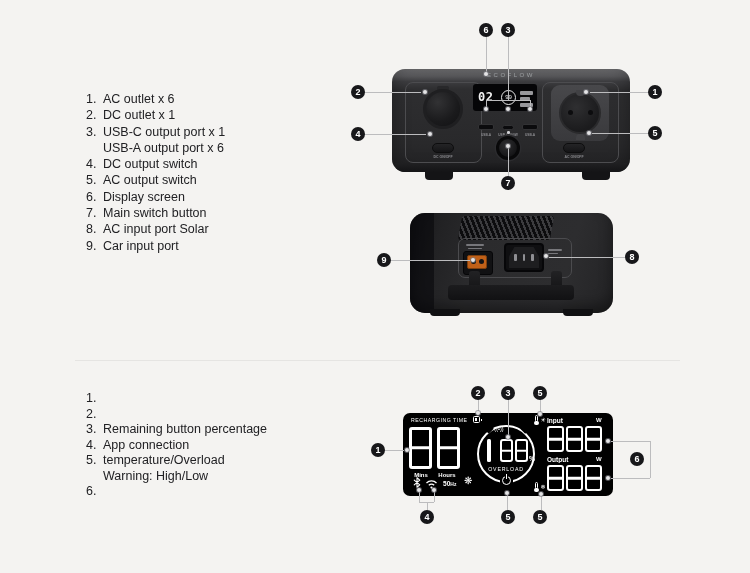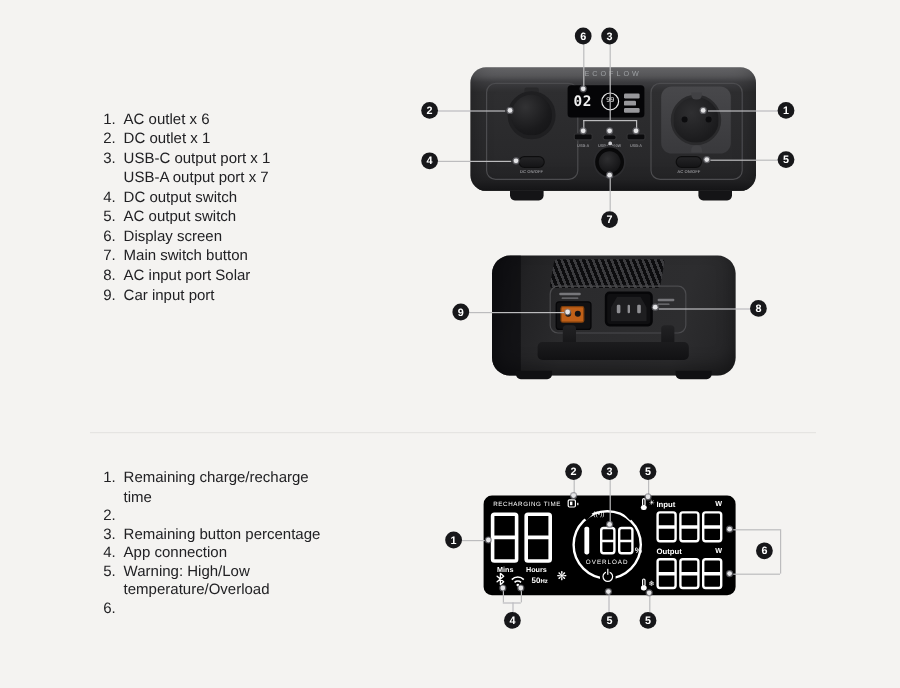--- a/index.html
+++ b/index.html
@@ -14,21 +14,21 @@
 
   
   .cl{position:absolute;background:#bcbcbe}
   .dot{position:absolute;width:4px;height:4px;margin:-2px 0 0 -2px;border-radius:50%;background:#e4e4e6;box-shadow:0 0 0 1px rgba(125,125,130,.65)}
   .badge{position:absolute;width:14px;height:14px;margin:-7px 0 0 -7px;border-radius:50%;background:#17171a;color:#fff;font-size:9px;font-weight:bold;display:flex;align-items:center;justify-content:center}
 
   .tt{position:absolute;white-space:nowrap;transform-origin:0 0;line-height:1}
   .divider{position:absolute;left:75px;top:360px;width:605px;height:1px;background:#e5e4e2}
 
   
-  .front{position:absolute;left:392px;top:56px;width:272px;height:112px}
+  .front{position:absolute;left:392px;top:69px;width:272px;height:112px}
   .fd-body{position:absolute;left:0;top:0;width:238px;height:103px;border-radius:13px;
     background:linear-gradient(180deg,#77777a 0%,#5c5c5f 7%,#3e3e41 12%,#2e2e30 20%,#29292b 72%,#212123 100%);
     box-shadow:inset 0 0 18px rgba(0,0,0,.35)}
   .fd-brand{position:absolute;left:0;top:3px;width:238px;text-align:center;font-size:6px;letter-spacing:2.5px;color:#9da0a3}
   .fd-panel{position:absolute;border:1px solid #4c4c4f;border-radius:8px;width:75px;height:79px;top:13px}
   .fd-base{position:absolute;left:3px;top:94px;width:232px;height:9px;background:linear-gradient(#202022,#141416);border-radius:0 0 11px 11px}
   .foot{position:absolute;top:103px;width:28px;height:8px;background:#141416;border-radius:0 0 4px 4px}
   .dc-tab{position:absolute;left:45px;top:17px;width:12px;height:7px;background:#28282a;border-radius:2px}
   .dc-outlet{position:absolute;left:31px;top:20px;width:40px;height:40px;border-radius:50%;
     background:radial-gradient(circle at 35% 30%,#323234,#1a1a1c 60%,#121214);border:3px solid #1f1f21;box-sizing:border-box}
@@ -101,21 +101,21 @@
         <span>AC outlet x 6</span>
       </div>
     <div class="li">
         <span class="n">2.</span>
         <span>DC outlet x 1</span>
       </div>
     <div class="li">
         <span class="n">3.</span>
         <span>
           <span style="display:block">USB-C output port x 1</span>
-          <span style="display:block">USB-A output port x 7</span>
+          <span style="display:block">USB-A output port x 6</span>
         </span>
       </div>
     <div class="li">
         <span class="n">4.</span>
         <span>DC output switch</span>
       </div>
     <div class="li">
         <span class="n">5.</span>
         <span>AC output switch</span>
       </div>
@@ -236,41 +236,37 @@
   <div class="badge" style="left:655px;top:133px">5</div>
   <div class="badge" style="left:508px;top:183px">7</div>
   <div class="badge" style="left:384px;top:260px">9</div>
   <div class="badge" style="left:632px;top:257px">8</div>
 
   <div class="divider"></div>
 
   <div class="list bot-list" style="left:86px;top:391px">
     <div class="li">
         <span class="n">1.</span>
-        <span>
-          <span style="display:block">Remaining charge/recharge</span>
-          <span style="display:block">time</span>
-        </span>
       </div>
     <div class="li">
         <span class="n">2.</span>
       </div>
     <div class="li">
         <span class="n">3.</span>
         <span>Remaining button percentage</span>
       </div>
     <div class="li">
         <span class="n">4.</span>
         <span>App connection</span>
       </div>
     <div class="li">
         <span class="n">5.</span>
         <span>
+          <span style="display:block">temperature/Overload</span>
           <span style="display:block">Warning: High/Low</span>
-          <span style="display:block">temperature/Overload</span>
         </span>
       </div>
     <div class="li">
         <span class="n">6.</span>
       </div>
   </div>
 
   <div class="lcd">
     <div class="tt" style="left:8px;top:5px;font-size:10.4px;letter-spacing:1px;transform:scale(.5)">RECHARGING TIME</div>
     <div class="chl">

